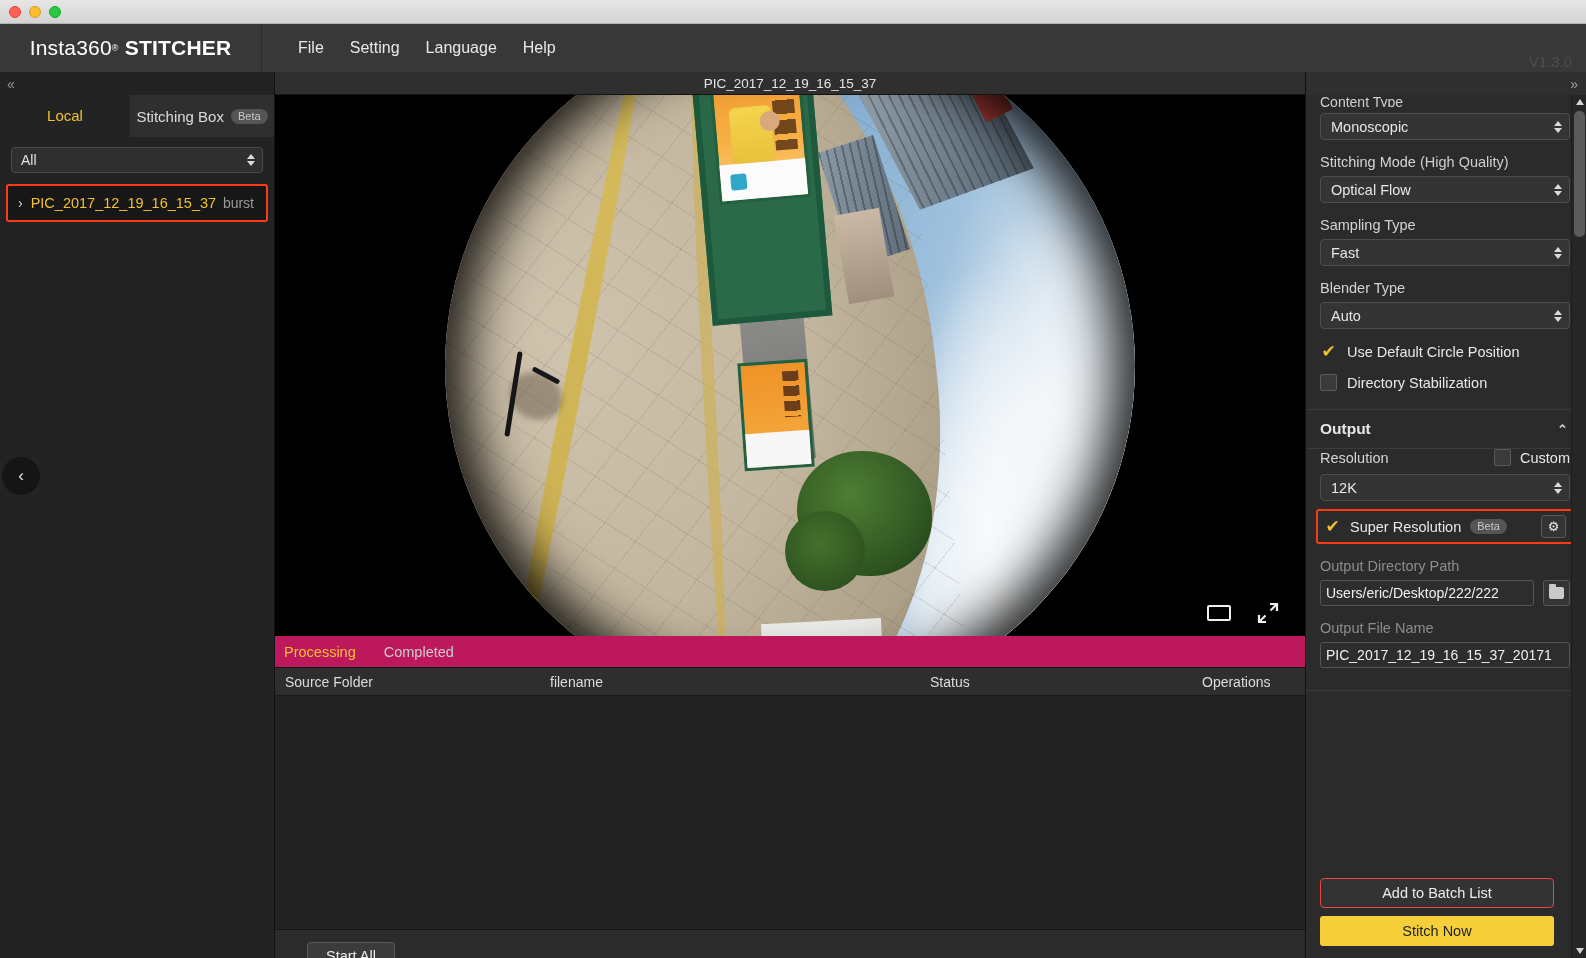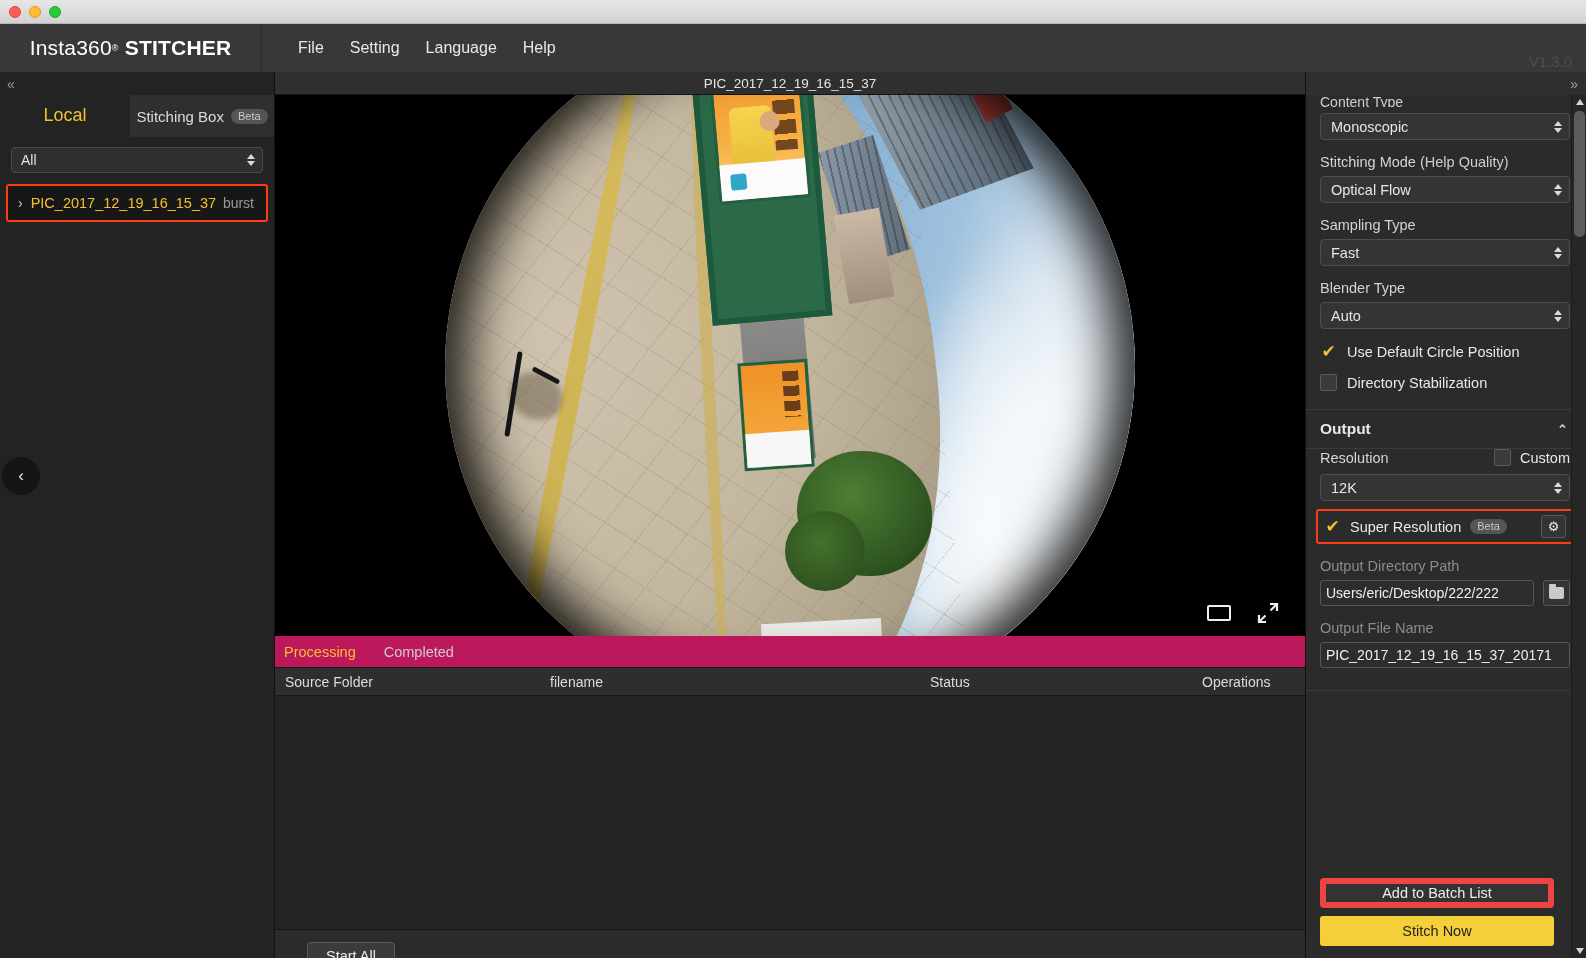--- a/index.html
+++ b/index.html
@@ -60,21 +60,21 @@
   .left-collapse {
     height: 23px; display: flex; align-items: center;
     padding-left: 7px; color: #9b9b9b; font-size: 14px;
     background: #232323;
   }
   .tabs-local {
     display: flex; height: 42px; background: #2b2b2b;
   }
   .tab-local {
     flex: 0 0 130px; display: flex; align-items: center; justify-content: center;
-    font-size: 18px; color: #f2c12e; background: #232323;
+    font-size: 15px; color: #f2c12e; background: #232323;
     border-bottom: 2px solid transparent;
   }
   .tab-box {
     flex: 1; display: flex; align-items: center; justify-content: center; gap: 7px;
     font-size: 15px; color: #dcdcdc; background: #2f2f2f;
   }
   .beta-badge {
     background: #555; color: #c9c9c9; font-size: 11px;
     border-radius: 8px; padding: 2px 7px 2px 7px; line-height: 1;
   }
@@ -434,21 +434,21 @@
   }
   .folder-ico::before {
     content:""; position:absolute; left:0; top:-3px; width: 7px; height: 3px;
     background: #c9c9c9; border-radius: 1px 1px 0 0;
   }
   .panel-divider {
     margin: 22px -14px 0 -14px; border-bottom: 1px solid #3a3a3a;
   }
   .actions { padding: 0 16px 0 14px; position: absolute; left: 0; right: 16px; bottom: 12px; }
   .btn-batch {
-    height: 30px; background: #333; border: 6px solid #ef4444; border-radius: 4px;
+    height: 30px; background: #333; border: 1px solid #ef4444; border-radius: 4px;
     color: #ececec; font-size: 14.5px;
     display: flex; align-items: center; justify-content: center;
   }
   .btn-stitch {
     margin-top: 8px; height: 30px; background: #f5cf3a; border-radius: 3px;
     color: #222; font-size: 14.5px; font-weight: 500;
     display: flex; align-items: center; justify-content: center;
   }
   
   .vscroll {
@@ -617,21 +617,21 @@
         <div class="r-select" style="margin-top:6px">
           <span>Monoscopic</span>
           <span class="spin">
               <i class="up"></i>
               <i class="down"></i>
             </span>
         </div>
 
         <div class="field-label">
           <span>Stitching Mode</span>
-          <span class="sub">(Help Quality)</span>
+          <span class="sub">(High Quality)</span>
         </div>
         <div class="r-select">
           <span>Optical Flow</span>
           <span class="spin">
               <i class="up"></i>
               <i class="down"></i>
             </span>
         </div>
 
         <div class="field-label">Sampling Type</div>

